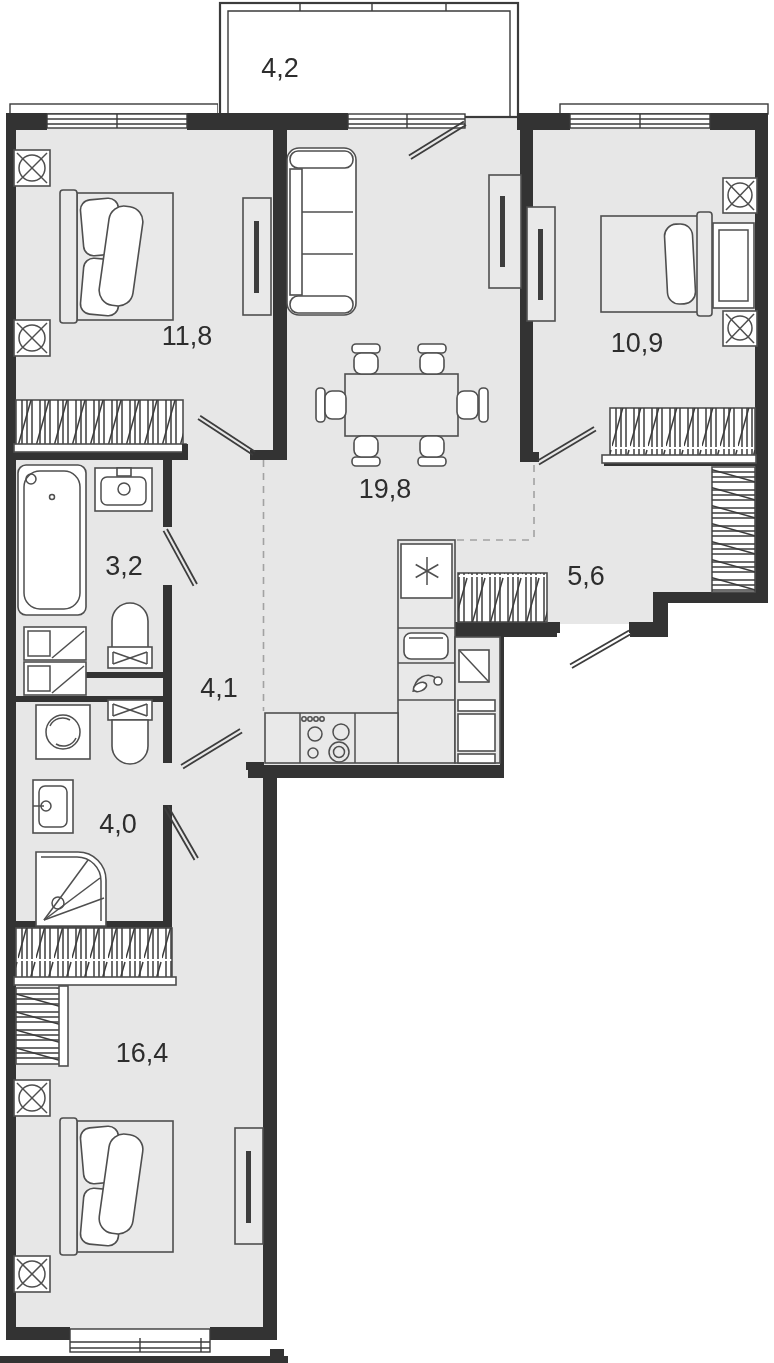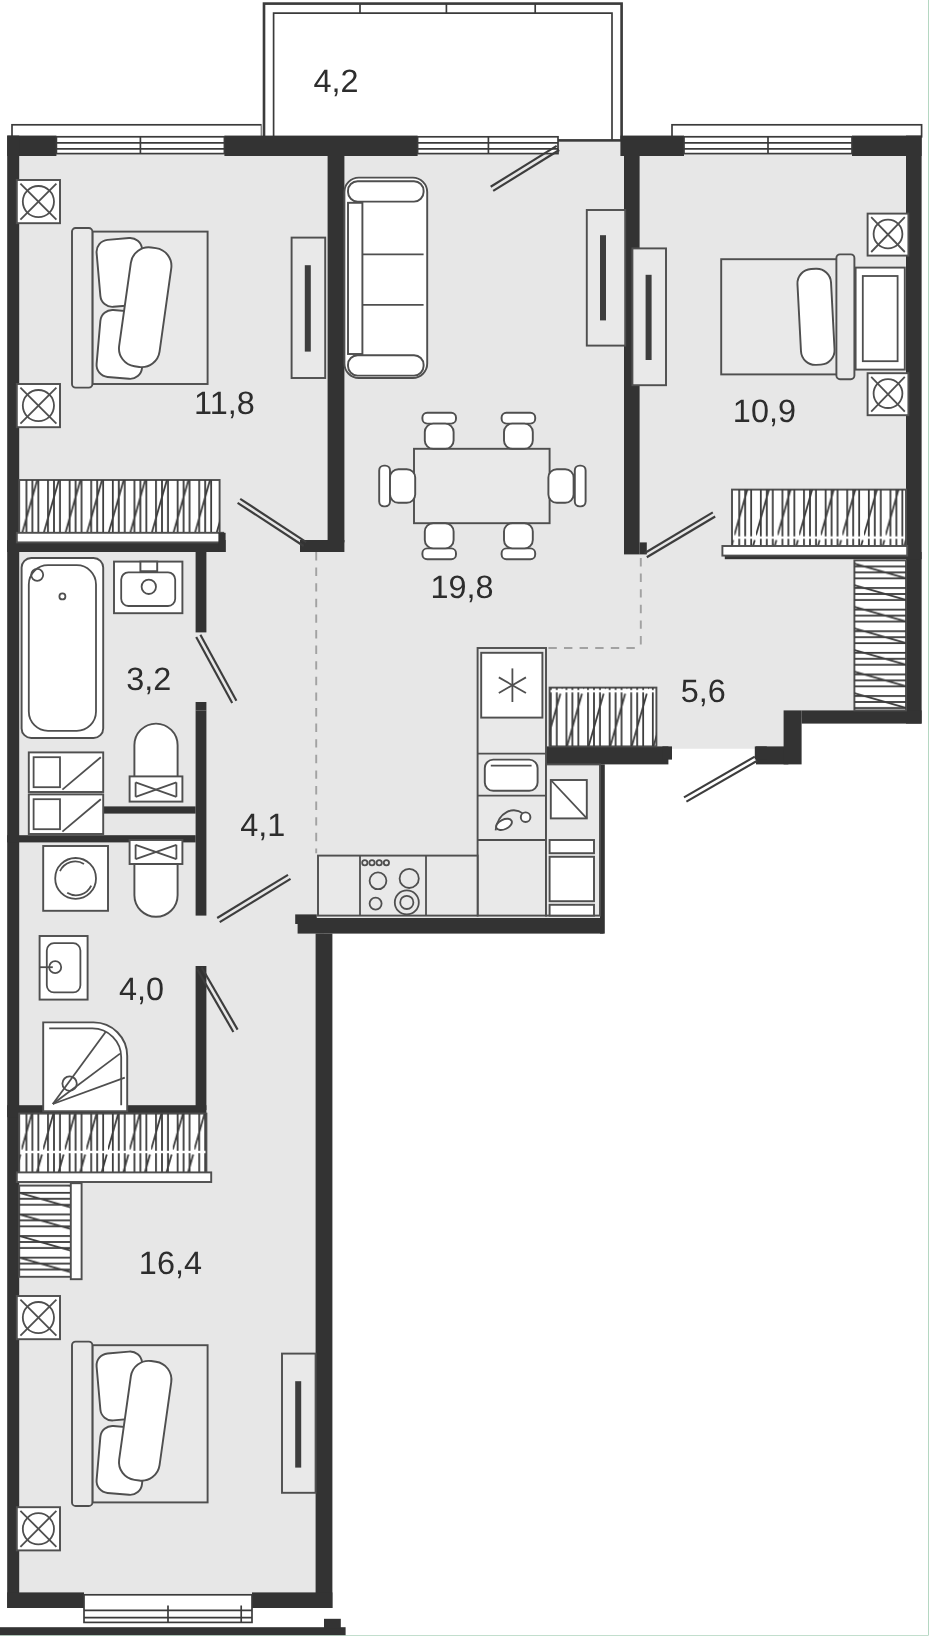--- a/index.html
+++ b/index.html
@@ -1,16 +1,16 @@
 <!DOCTYPE html>
 <html><head>
 <meta charset="utf-8">
 <style>
   html,body{margin:0;padding:0;background:#ffffff;}
-  #stage{width:774px;height:1363px;position:relative;background:#15803d;}
+  #stage{width:774px;height:1363px;position:relative;background:#14b8a6;}
   svg{display:block;}
   .wall{fill:#333333;stroke:none;}
   .floor{fill:#e7e7e7;stroke:none;}
   .furn{fill:#ffffff;stroke:#4f4f4f;stroke-width:1.6;}
   .furng{fill:#e9e9e9;stroke:#4f4f4f;stroke-width:1.6;}
   .ln{fill:none;stroke:#4f4f4f;stroke-width:1.5;}
   .thin{fill:none;stroke:#3b3b3b;stroke-width:1.4;}
   .win{fill:#ffffff;stroke:#3b3b3b;stroke-width:1.4;}
   .door{fill:none;stroke:#3d3d3d;stroke-width:1.8;}
   .dash{fill:none;stroke:#a2a2a2;stroke-width:1.6;stroke-dasharray:7 6;}

